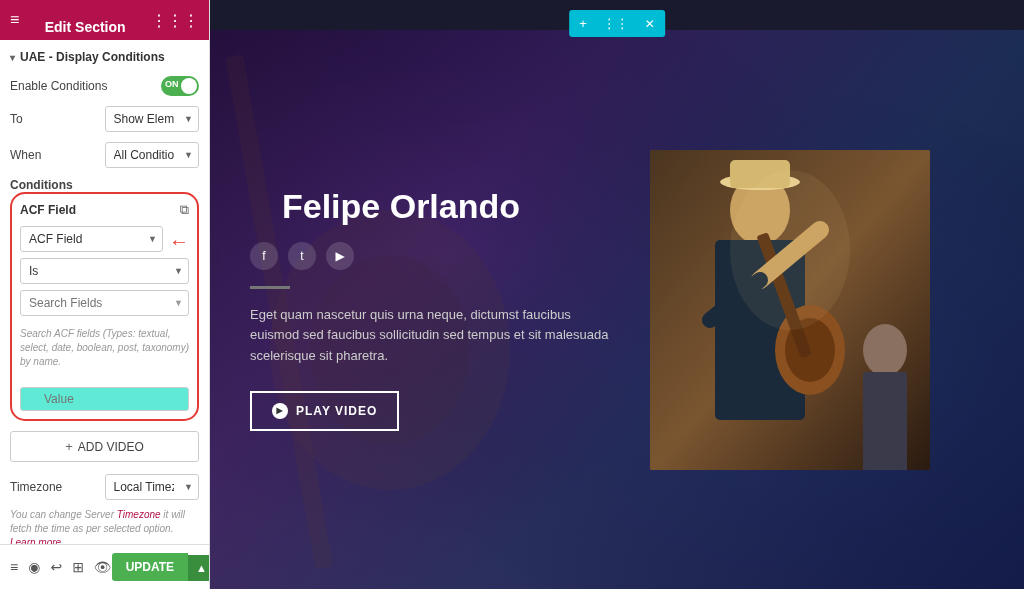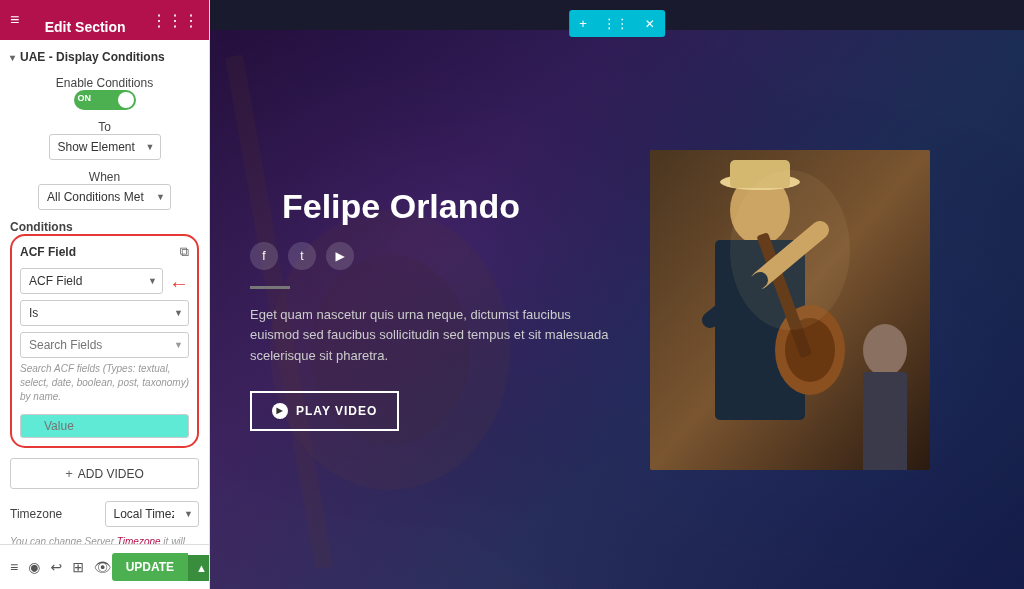--- a/index.html
+++ b/index.html
@@ -61,31 +61,30 @@
     .section-title .arrow {
       font-size: 10px;
       color: #666;
     }
 
     .field-row {
       display: flex;
       align-items: center;
       justify-content: space-between;
       margin-bottom: 10px;
-      flex-direction: column;
     }
 
     .field-label {
       font-size: 12px;
       color: #444;
       flex: 1;
     }
 
     .toggle-switch {
-      width: 62px;
+      width: 38px;
       height: 20px;
       background: #4caf50;
       border-radius: 10px;
       position: relative;
       cursor: pointer;
     }
 
     .toggle-switch::after {
       content: '';
       position: absolute;
@@ -193,21 +192,21 @@
       right: 6px;
       top: 50%;
       transform: translateY(-50%);
       font-size: 9px;
       color: #666;
       pointer-events: none;
     }
 
     .search-fields-wrapper {
       position: relative;
-      margin-bottom: 4px;
+      margin-bottom: 11px;
       text-decoration: underline;
     }
 
     .search-fields-wrapper::after {
       content: '▼';
       position: absolute;
       right: 6px;
       top: 50%;
       transform: translateY(-50%);
       font-size: 9px;
@@ -222,21 +221,21 @@
       border-radius: 3px;
       font-size: 12px;
       color: #999;
       background: #fff;
     }
 
     .search-hint {
       font-size: 10px;
       color: #999;
       line-height: 1.4;
-      margin-bottom: 10px;
+      margin-bottom: 18px;
       font-style: italic;
     }
 
     .value-input {
       width: 100%;
       padding: 4px 23px;
       border: 1px solid #ccc;
       border-radius: 3px;
       font-size: 12px;
       color: #b3114b;

